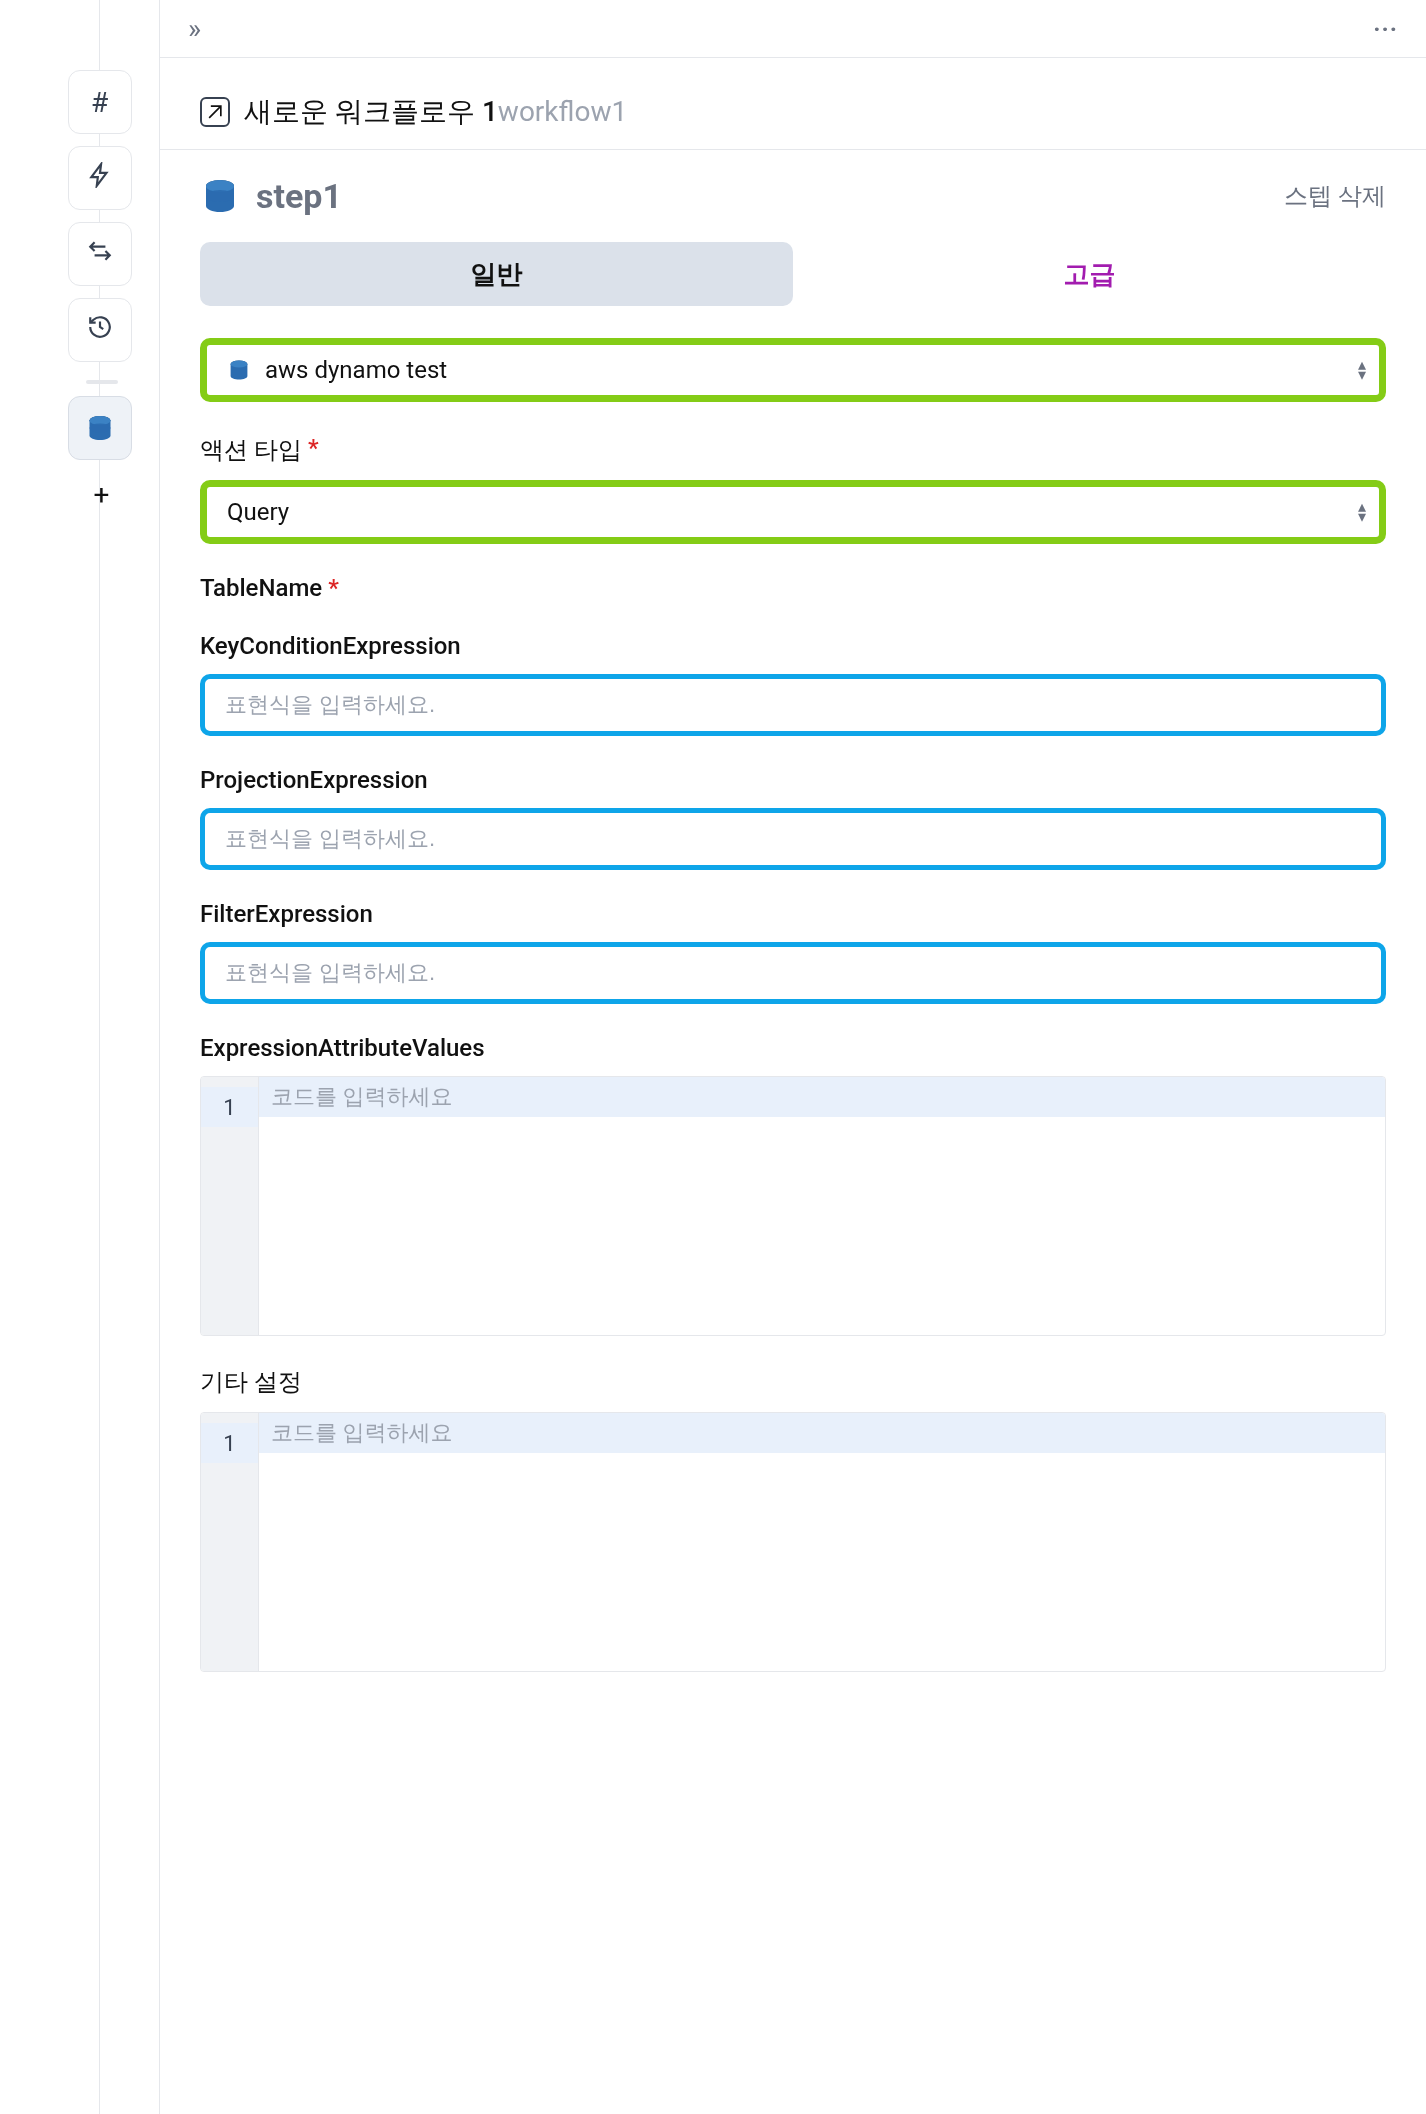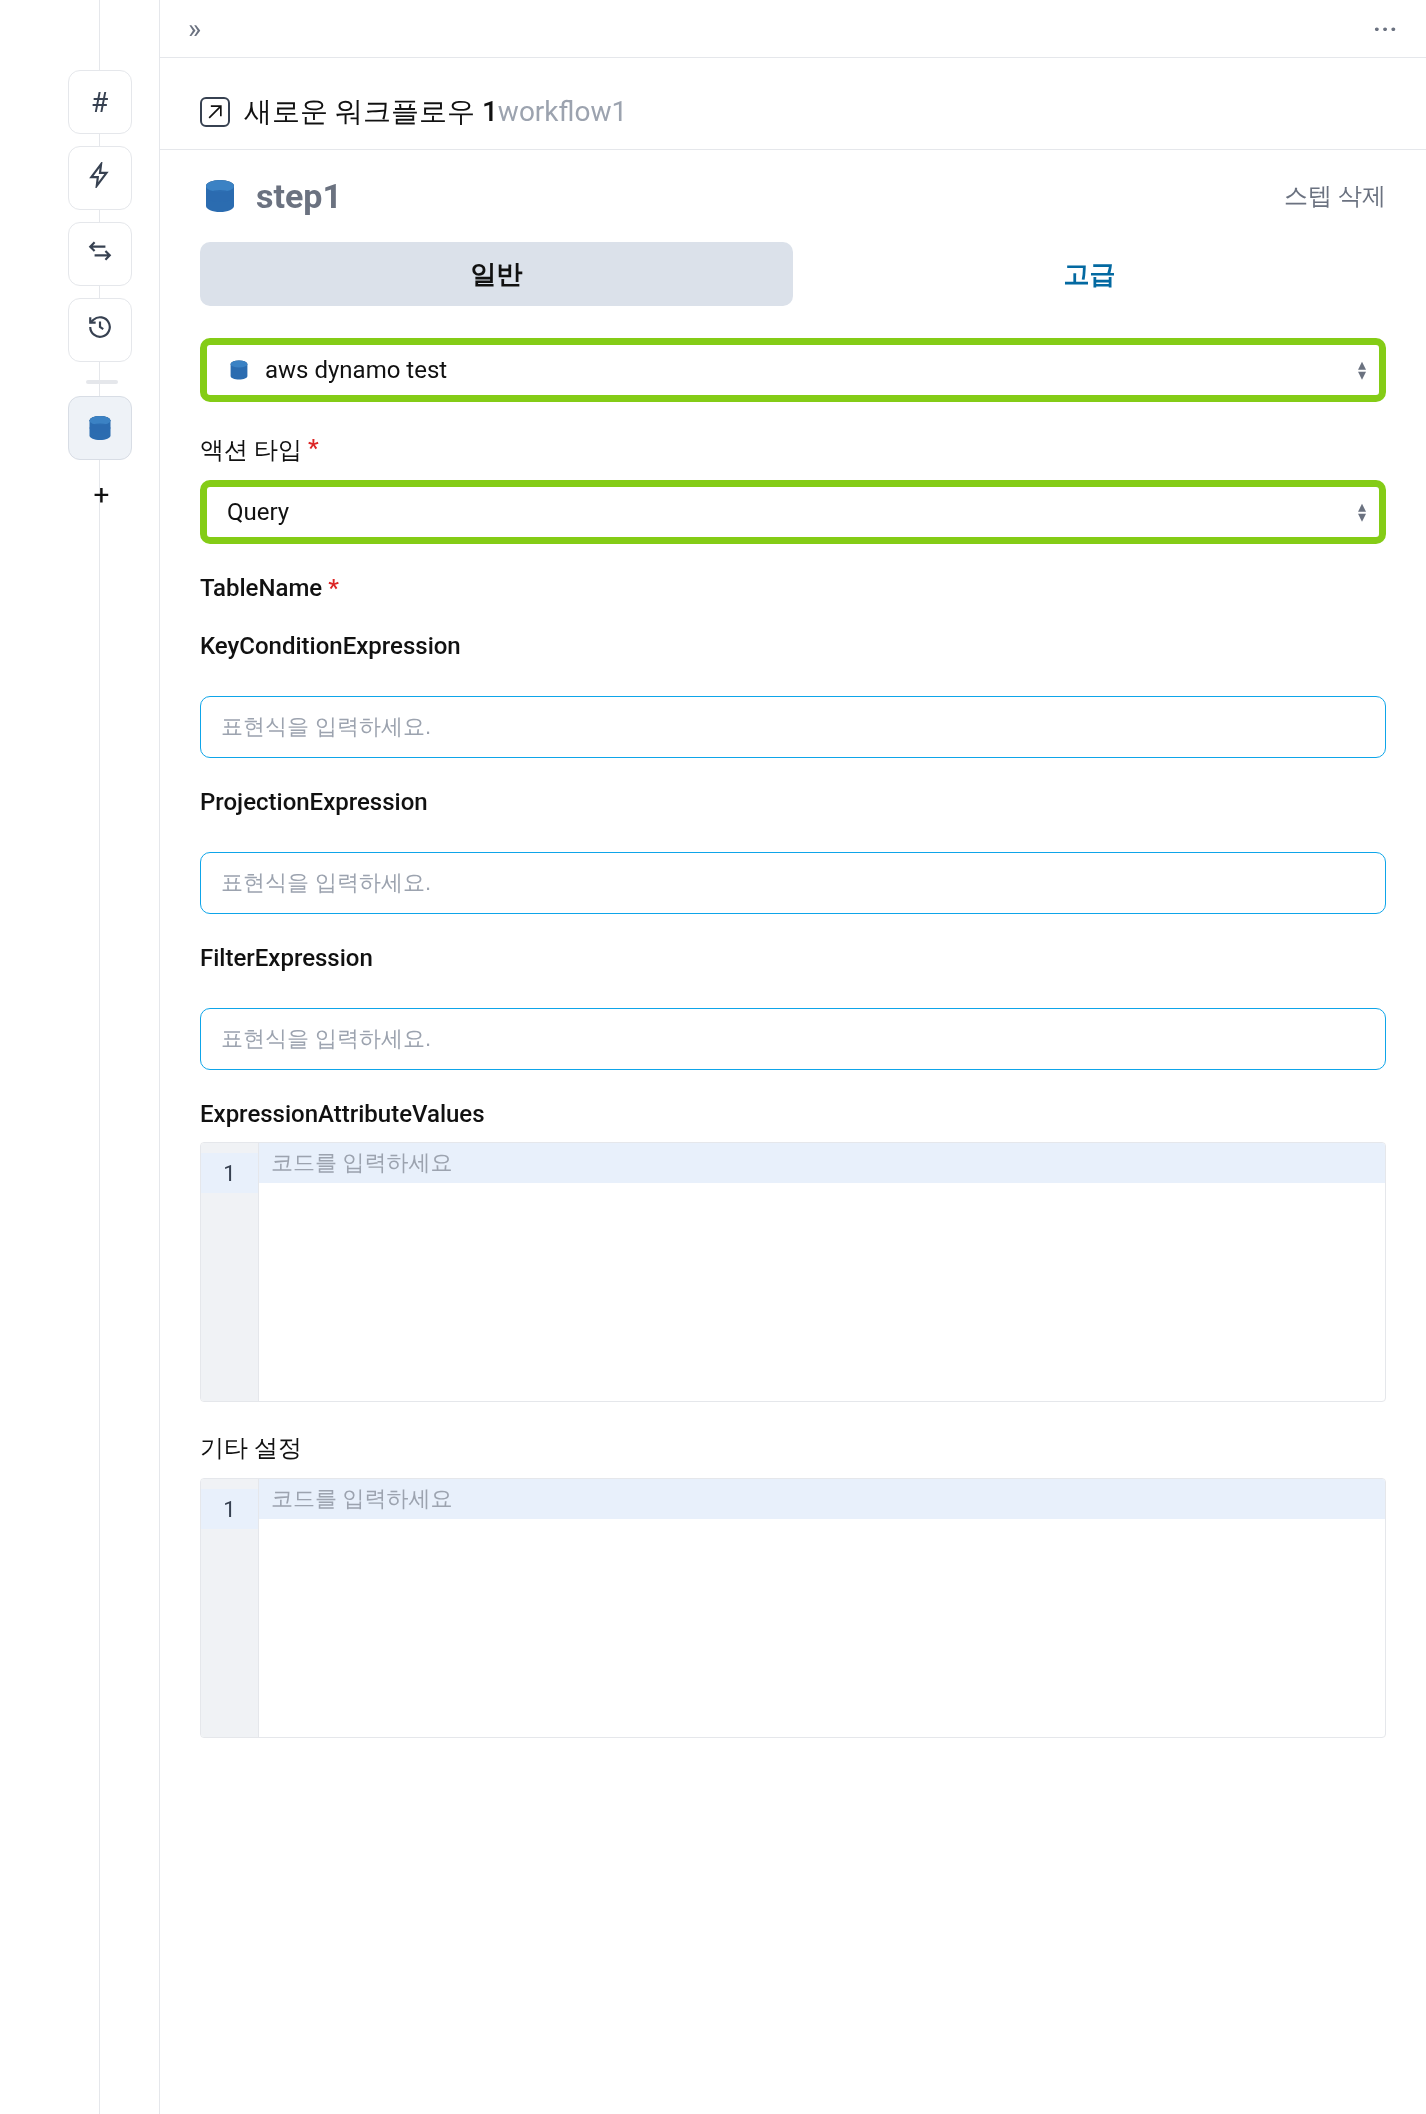--- a/index.html
+++ b/index.html
@@ -192,21 +192,21 @@
     }
 
     .tab {
       flex: 1;
       height: 64px;
       display: flex;
       align-items: center;
       justify-content: center;
       font-size: 26px;
       font-weight: 600;
-      color: #0369a1;
+      color: #a21caf;
       cursor: pointer;
       border-radius: 10px;
     }
 
     .tab.active {
       background: #dbe1ea;
       color: #111;
     }
 
     .select-row {
@@ -252,27 +252,26 @@
       display: flex;
       align-items: flex-start;
       gap: 6px;
     }
 
     .req { color: #dc2626; }
 
     .text-input {
       width: 100%;
       height: 62px;
-      border: 1px solid #0ea5e9;
+      border: 5px solid #0ea5e9;
       border-radius: 10px;
       padding: 0 20px;
       font-size: 22px;
       color: #111;
       outline: none;
-      margin-top: 22px;
     }
     .text-input::placeholder { color: #9ca3af; }
 
     .field-block { margin-bottom: 30px; }
 
     .code-box {
       border: 1px solid #e5e7eb;
       border-radius: 4px;
       display: flex;
       min-height: 260px;

